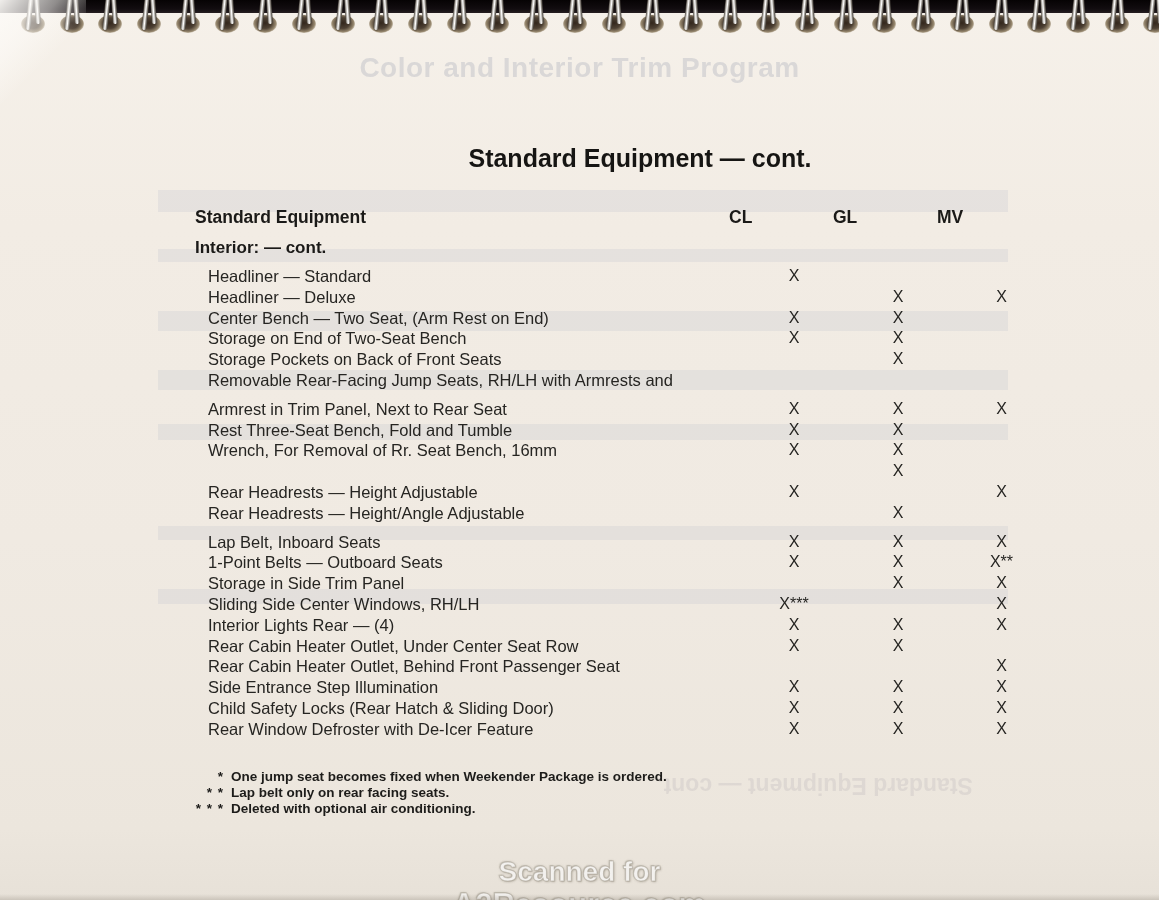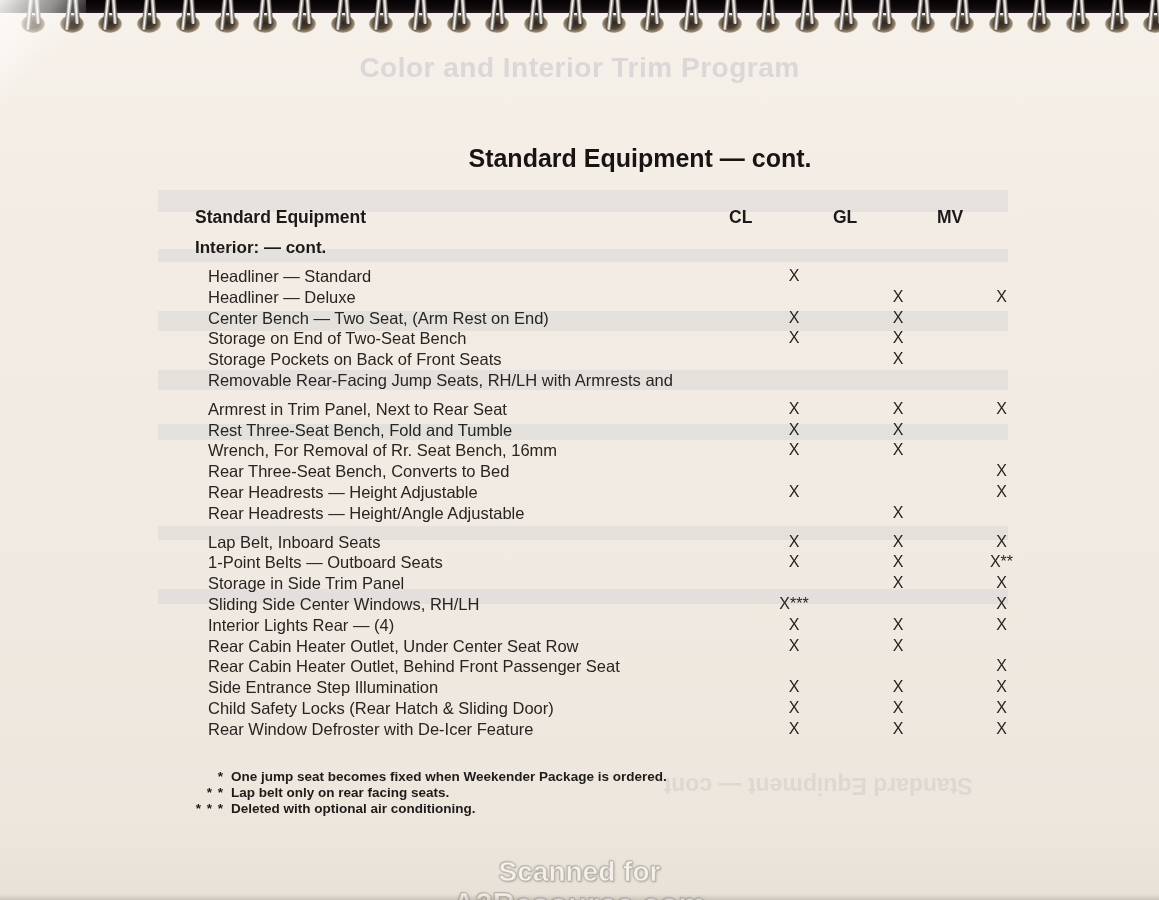--- a/index.html
+++ b/index.html
@@ -140,21 +140,20 @@
           <span class="cell">X</span>
           <span class="cell"></span>
         </div>
         <div class="row">
           <span class="lbl">Wrench, For Removal of Rr. Seat Bench, 16mm</span>
           <span class="cell">X</span>
           <span class="cell">X</span>
           <span class="cell"></span>
         </div>
         <div class="row">
-          <span class="lbl">Rear Three-Seat Bench, Converts to Bed</span>
           <span class="cell"></span>
           <span class="cell"></span>
           <span class="cell">X</span>
         </div>
         <div class="row">
           <span class="lbl">Rear Headrests — Height Adjustable</span>
           <span class="cell">X</span>
           <span class="cell"></span>
           <span class="cell">X</span>
         </div>

